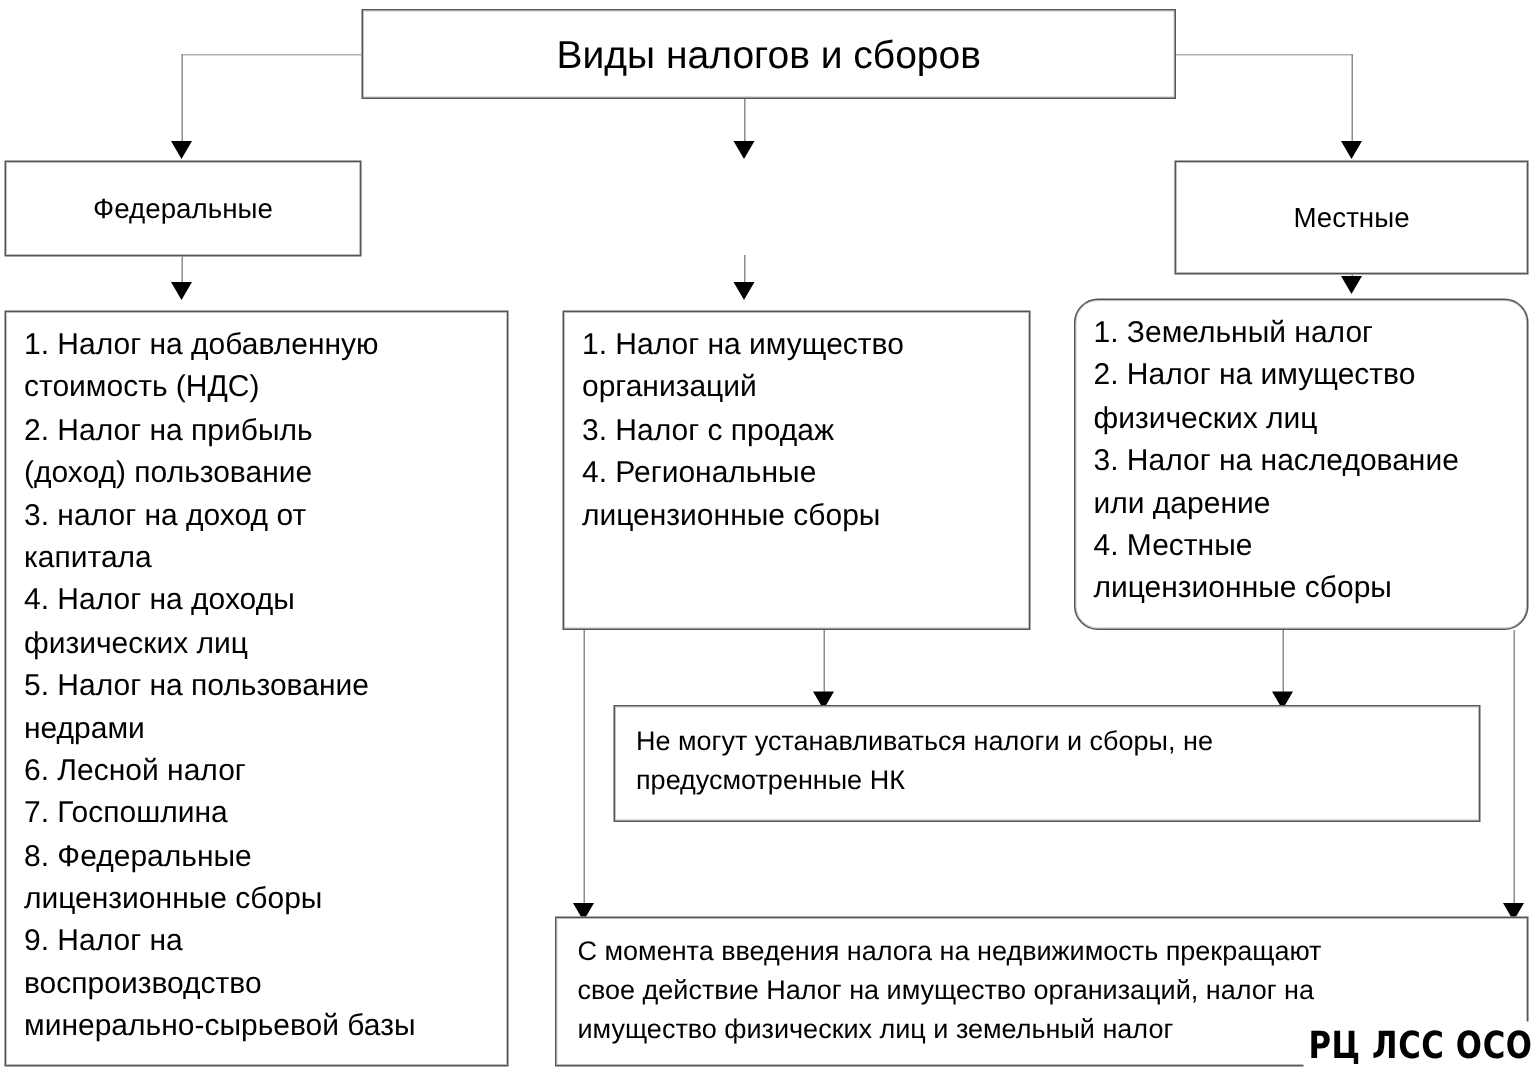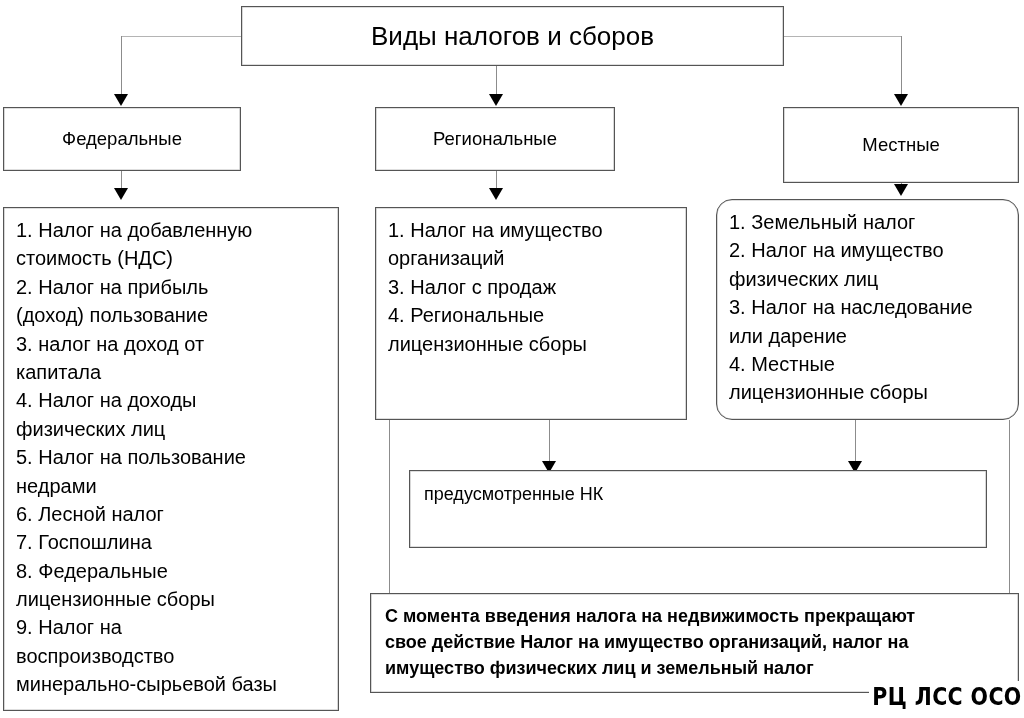--- a/index.html
+++ b/index.html
@@ -127,23 +127,20 @@
   <div class="arrow" style="left:1002px; top:602px;"></div>
 
   <div class="box box-title" style="left:241px; top:6px; width:543px; height:60px;">
     <span>Виды налогов и сборов</span>
   </div>
 
   <div class="box box-head" style="left:3px; top:107px; width:238px; height:64px;">
     <span>Федеральные</span>
   </div>
 
-  <div class="box box-head" style="left:375px; top:107px; width:240px; height:64px;">
-    <span>Региональные</span>
-  </div>
 
   <div class="box box-head" style="left:783px; top:107px; width:236px; height:76px;">
     <span>Местные</span>
   </div>
 
   <div class="box box-list" style="left:3px; top:207px; width:336px; height:504px;">
     <div class="row">1. Налог на добавленную</div>
     <div class="row">стоимость (НДС)</div>
     <div class="row">2. Налог на прибыль</div>
     <div class="row">(доход) пользование</div>
@@ -174,24 +171,25 @@
     <div class="row">1. Земельный налог</div>
     <div class="row">2. Налог на имущество</div>
     <div class="row">физических лиц</div>
     <div class="row">3. Налог на наследование</div>
     <div class="row">или дарение</div>
     <div class="row">4. Местные</div>
     <div class="row">лицензионные сборы</div>
   </div>
 
   <div class="box box-note" style="left:409px; top:470px; width:578px; height:78px;">
+    <div class="row">Не могут устанавливаться налоги и сборы, не</div>
     <div class="row">предусмотренные НК</div>
   </div>
 
-  <div class="box box-bottom" style="left:370px; top:593px; width:649px; height:100px;font-weight:bold;">
+  <div class="box box-bottom" style="left:370px; top:611px; width:649px; height:100px;">
     <div class="row">С момента введения налога на недвижимость прекращают</div>
     <div class="row">свое действие Налог на имущество организаций, налог на</div>
     <div class="row">имущество физических лиц и земельный налог</div>
   </div>
 
   <div class="watermark" style="left:869px; top:681px;">РЦ ЛСС ОСО</div>
 
 </div>
 
 </body></html>

